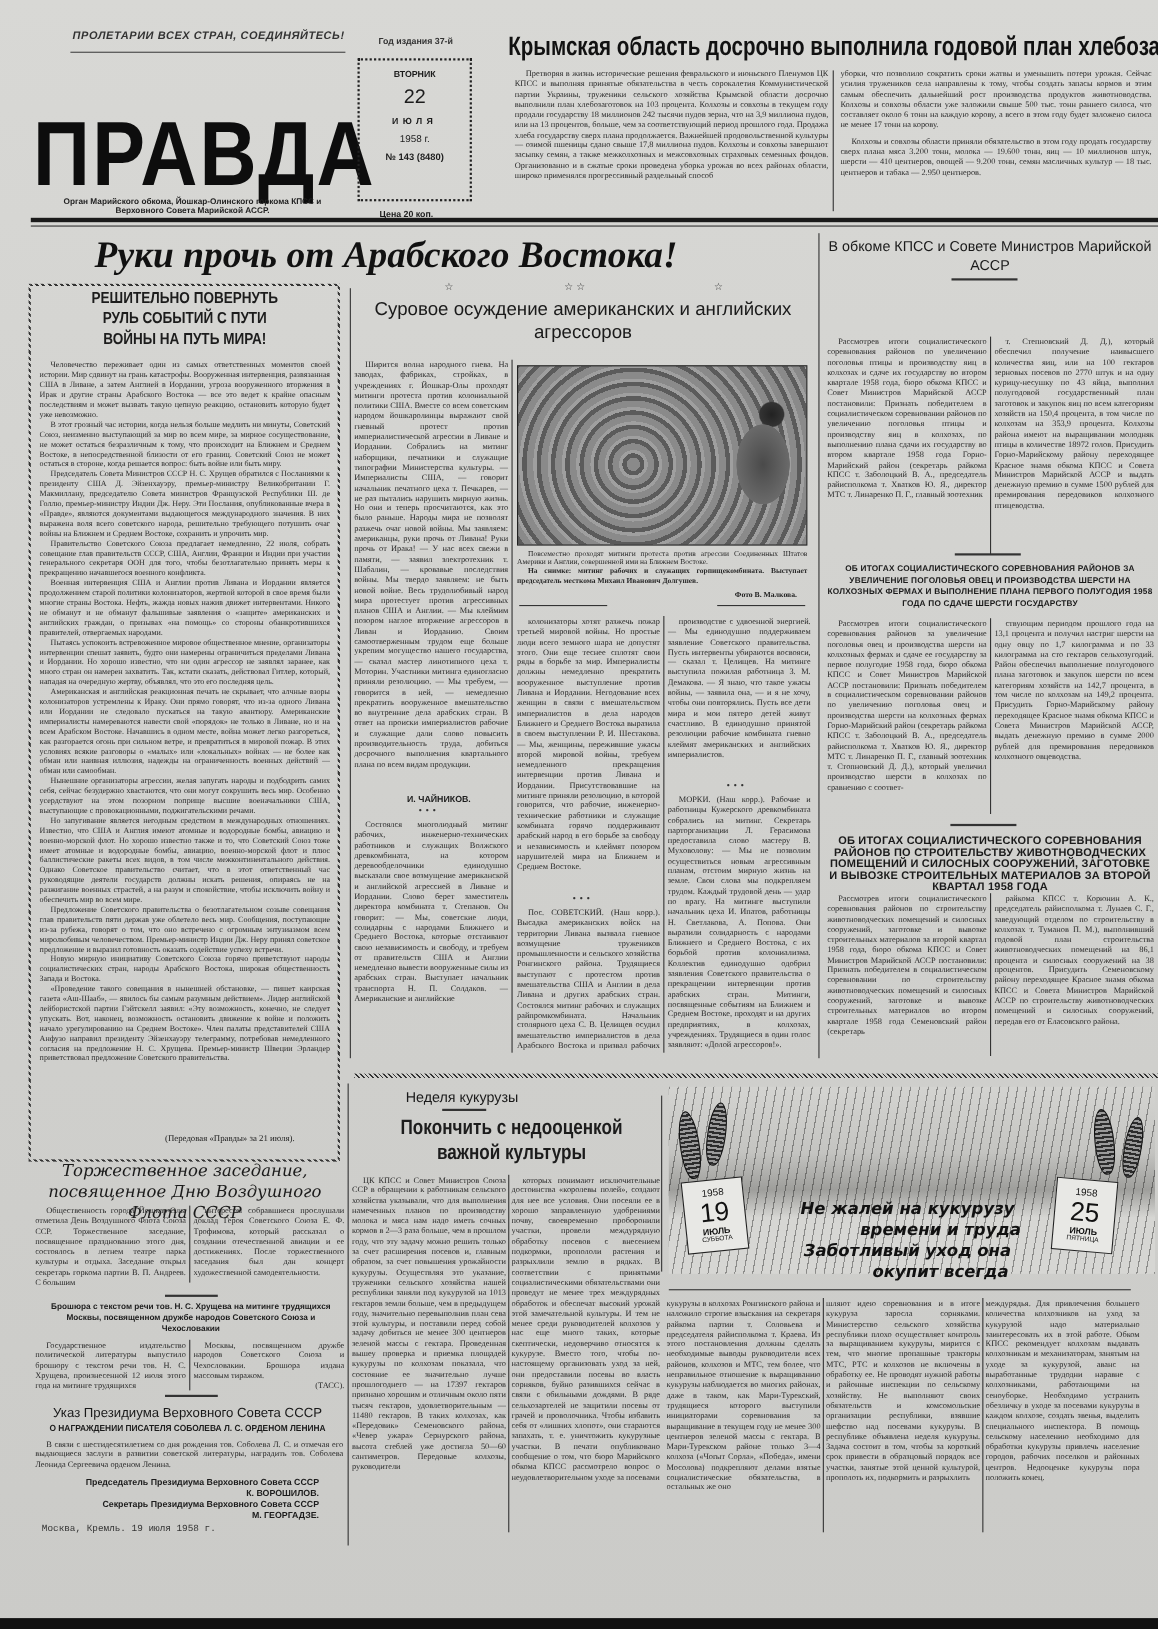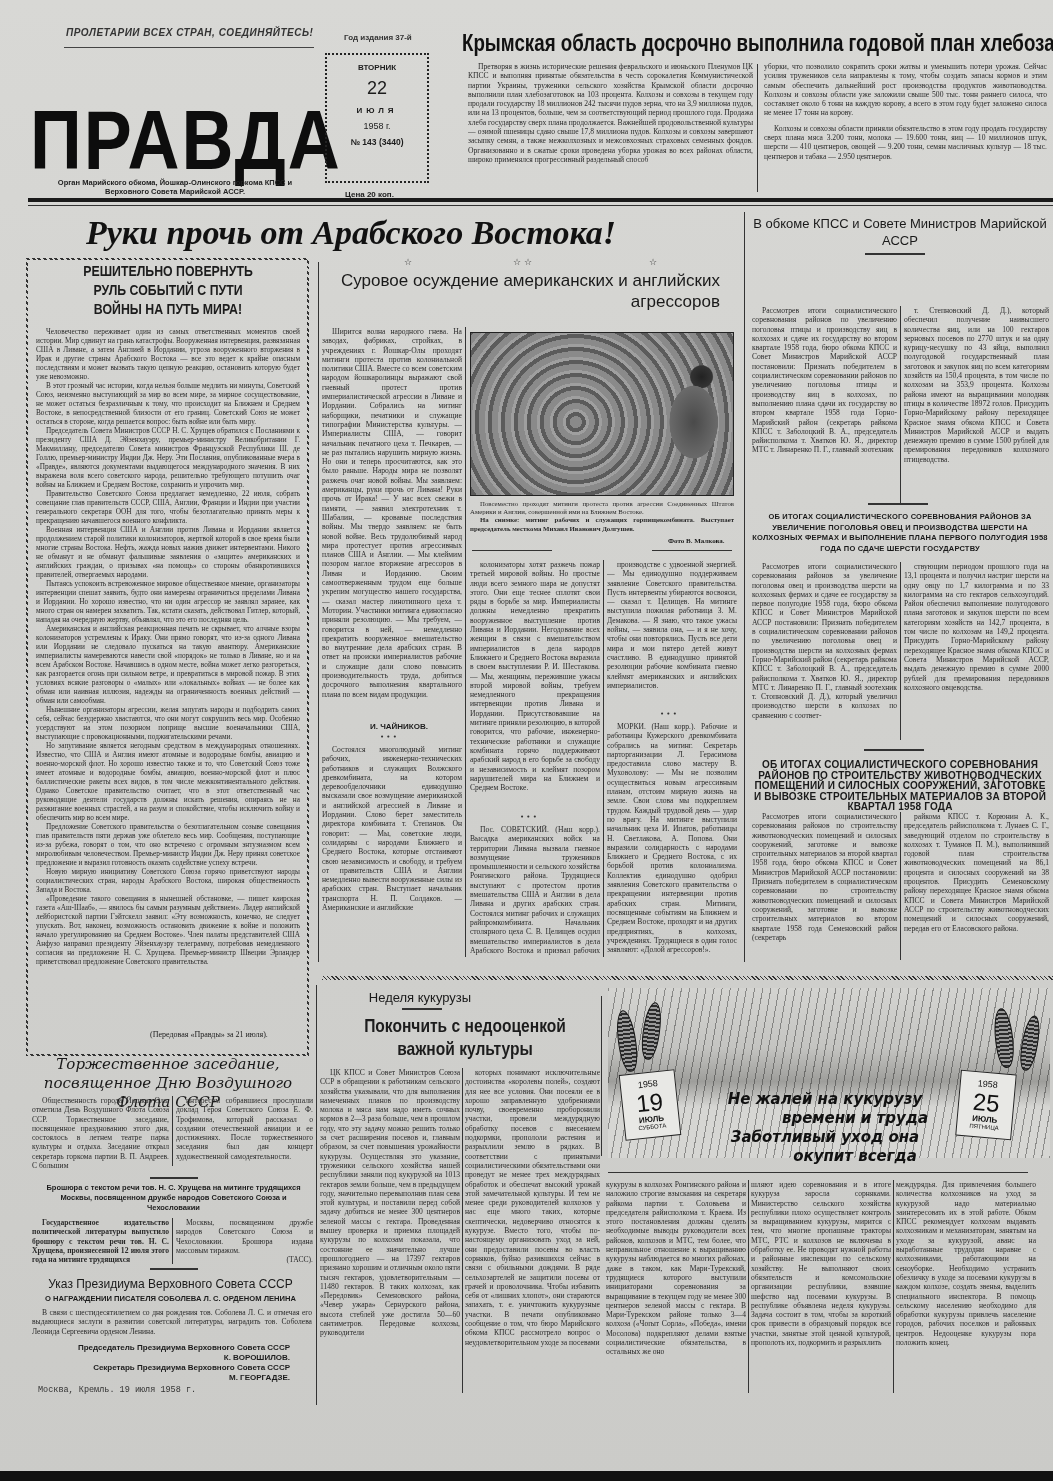--- a/index.html
+++ b/index.html
@@ -93,21 +93,21 @@
   <div class="abs" style="left:344px;top:33px;font-family:'Liberation Sans',sans-serif;font-weight:bold;font-size:8px;color:#333;">Год издания 37-й</div>
 
   <div class="abs title2" style="left:30px;top:100px;">ПРАВДА</div>
   <div class="abs organ" style="left:40px;top:178px;width:270px;">Орган Марийского обкома, Йошкар-Олинского горкома КПСС и Верховного Совета Марийской АССР.</div>
 
   <div class="abs datebox" style="left:325px;top:53px;width:104px;height:130px;">
     <div class="dow">ВТОРНИК</div>
     <div class="day">22</div>
     <div class="month">ИЮЛЯ</div>
     <div class="year">1958 г.</div>
-    <div class="issue">№ 143 (3440)</div>
+    <div class="issue">№ 143 (8480)</div>
   </div>
   <div class="abs" style="left:345px;top:190px;font-family:'Liberation Sans',sans-serif;font-weight:bold;font-size:8px;">Цена 20 коп.</div>
 
   <div class="abs headline-cond" style="left:462px;top:30px;font-size:24px;line-height:26px;">Крымская область досрочно выполнила годовой план хлебозаготовок</div>
   <div class="abs txt" style="left:468px;top:62px;width:285px;height:132px;">
       <p>Претворяя в жизнь исторические решения февральского и июньского Пленумов ЦК КПСС и выполняя принятые обязательства в честь сорокалетия Коммунистической партии Украины, труженики сельского хозяйства Крымской области досрочно выполнили план хлебозаготовок на 103 процента. Колхозы и совхозы в текущем году продали государству 18 миллионов 242 тысячи пудов зерна, что на 3,9 миллиона пудов, или на 13 процентов, больше, чем за соответствующий период прошлого года. Продажа хлеба государству сверх плана продолжается. Важнейшей продовольственной культуры — озимой пшеницы сдано свыше 17,8 миллиона пудов. Колхозы и совхозы завершают засыпку семян, а также межколхозных и межсовхозных страховых семенных фондов. Организованно и в сжатые сроки проведена уборка урожая во всех районах области, широко применялся прогрессивный раздельный способ</p>
     </div>
   <div class="vrule" style="left:757px;top:64px;height:128px;"></div>
   <div class="abs txt" style="left:764px;top:62px;width:283px;height:132px;">
     <p style="text-indent:0">уборки, что позволило сократить сроки жатвы и уменьшить потери урожая. Сейчас усилия тружеников села направлены к тому, чтобы создать запасы кормов и этим самым обеспечить дальнейший рост производства продуктов животноводства. Колхозы и совхозы области уже заложили свыше 500 тыс. тонн раннего силоса, что составляет около 6 тонн на каждую корову, а всего в этом году будет заложено силоса не менее 17 тонн на корову.</p>
@@ -134,21 +134,21 @@
     <p>Предложение Советского правительства о безотлагательном созыве совещания глав правительств пяти держав уже облетело весь мир. Сообщения, поступающие из-за рубежа, говорят о том, что оно встречено с огромным энтузиазмом всем миролюбивым человечеством. Премьер-министр Индии Дж. Неру принял советское предложение и выразил готовность оказать содействие успеху встречи.</p>
     <p>Новую мирную инициативу Советского Союза горячо приветствуют народы социалистических стран, народы Арабского Востока, широкая общественность Запада и Востока.</p>
     <p>«Проведение такого совещания в нынешней обстановке, — пишет каирская газета «Аш-Шааб», — явилось бы самым разумным действием». Лидер английской лейбористской партии Гэйтскелл заявил: «Эту возможность, конечно, не следует упускать. Вот, наконец, возможность остановить движение к войне и положить начало урегулированию на Среднем Востоке». Член палаты представителей США Анфузо направил президенту Эйзенхауэру телеграмму, потребовав немедленного согласия на предложение Н. С. Хрущева. Премьер-министр Швеции Эрландер приветствовал предложение Советского правительства.</p>
   </div>
   <div class="abs" style="left:150px;top:1030px;font-size:8px;font-family:'Liberation Serif',serif;">(Передовая «Правды» за 21 июля).</div>
 
   <div class="vrule" style="left:318px;top:262px;height:700px;"></div>
   <div class="abs stars" style="left:404px;top:257px;">☆</div>
   <div class="abs stars" style="left:513px;top:257px;">☆ ☆</div>
   <div class="abs stars" style="left:649px;top:257px;">☆</div>
-  <div class="abs sans-head" style="left:340px;top:270px;width:380px;font-size:17px;line-height:21px;text-align:right;">Суровое осуждение американских и английских агрессоров</div>
+  <div class="abs sans-head" style="left:340px;top:270px;width:380px;font-size:17px;line-height:21px;">Суровое осуждение американских и английских агрессоров</div>
 
   <div class="abs txt" style="left:322px;top:327px;width:140px;height:392px;">
       <p>Ширится волна народного гнева. На заводах, фабриках, стройках, в учреждениях г. Йошкар-Олы проходят митинги протеста против колониальной политики США. Вместе со всем советским народом йошкаролинцы выражают свой гневный протест против империалистической агрессии в Ливане и Иордании. Собрались на митинг наборщики, печатники и служащие типографии Министерства культуры. — Империалисты США, — говорит начальник печатного цеха т. Печкарев, — не раз пытались нарушить мирную жизнь. Но они и теперь просчитаются, как это было раньше. Народы мира не позволят разжечь очаг новой войны. Мы заявляем: американцы, руки прочь от Ливана! Руки прочь от Ирака! — У нас всех свежи в памяти, — заявил электротехник т. Шабалин, — кровавые последствия войны. Мы твердо заявляем: не быть новой войне. Весь трудолюбивый народ мира протестует против агрессивных планов США и Англии. — Мы клеймим позором наглое вторжение агрессоров в Ливан и Иорданию. Своим самоотверженным трудом еще больше укрепим могущество нашего государства, — сказал мастер линотипного цеха т. Моторин. Участники митинга единогласно приняли резолюцию. — Мы требуем, — говорится в ней, — немедленно прекратить вооруженное вмешательство во внутренние дела арабских стран. В ответ на происки империалистов рабочие и служащие дали слово повысить производительность труда, добиться досрочного выполнения квартального плана по всем видам продукции.</p>
     </div>
   <div class="abs" style="left:370px;top:722px;font-family:'Liberation Sans',sans-serif;font-weight:bold;font-size:8px;">И. ЧАЙНИКОВ.</div>
   <div class="abs stars" style="left:380px;top:733px;font-size:7px;">• • •</div>
   <div class="abs txt" style="left:322px;top:745px;width:140px;height:212px;">
       <p>Состоялся многолюдный митинг рабочих, инженерно-технических работников и служащих Волжского древкомбината, на котором деревообделочники единодушно высказали свое возмущение американской и английской агрессией в Ливане и Иордании. Слово берет заместитель директора комбината т. Степанов. Он говорит: — Мы, советские люди, солидарны с народами Ближнего и Среднего Востока, которые отстаивают свою независимость и свободу, и требуем от правительств США и Англии немедленно вывести вооруженные силы из арабских стран. Выступает начальник транспорта Н. П. Солдаков. — Американские и английские</p>
     </div>
 
@@ -217,21 +217,21 @@
   <div class="abs txt" style="left:32px;top:1096px;width:137px;height:76px;">
       <p>Общественность города Йошкар-Олы отметила День Воздушного Флота Союза ССР. Торжественное заседание, посвященное празднованию этого дня, состоялось в летнем театре парка культуры и отдыха. Заседание открыл секретарь горкома партии В. П. Андреев. С большим</p>
     </div>
   <div class="vrule" style="left:172px;top:1096px;height:70px;"></div>
   <div class="abs txt" style="left:176px;top:1096px;width:137px;height:76px;">
       <p>интересом собравшиеся прослушали доклад Героя Советского Союза Е. Ф. Трофимова, который рассказал о создании отечественной авиации и ее достижениях. После торжественного заседания был дан концерт художественной самодеятельности.</p>
     </div>
 
   <div class="hrule" style="left:150px;top:1177px;width:48px;height:2px;"></div>
   <div class="abs" style="left:36px;top:1183px;width:275px;font-family:'Liberation Sans',sans-serif;font-weight:bold;font-size:7.5px;line-height:10px;text-align:center;">Брошюра с текстом речи тов. Н. С. Хрущева на митинге трудящихся Москвы, посвященном дружбе народов Советского Союза и Чехословакии</div>
-  <div class="abs txt" style="left:32px;top:1218px;width:137px;height:48px;font-weight:bold;">
+  <div class="abs txt" style="left:32px;top:1218px;width:137px;height:48px;">
       <p>Государственное издательство политической литературы выпустило брошюру с текстом речи тов. Н. С. Хрущева, произнесенной 12 июля этого года на митинге трудящихся</p>
     </div>
   <div class="vrule" style="left:172px;top:1218px;height:46px;"></div>
   <div class="abs txt" style="left:176px;top:1218px;width:137px;height:48px;">
     <p>Москвы, посвященном дружбе народов Советского Союза и Чехословакии. Брошюра издана массовым тиражом.</p>
     <p style="text-align:right">(ТАСС).</p>
   </div>
   <div class="hrule" style="left:150px;top:1268px;width:48px;height:2px;"></div>
 
   <div class="abs sans-head" style="left:28px;top:1277px;width:285px;font-size:12px;line-height:15px;">Указ Президиума Верховного Совета СССР</div>

